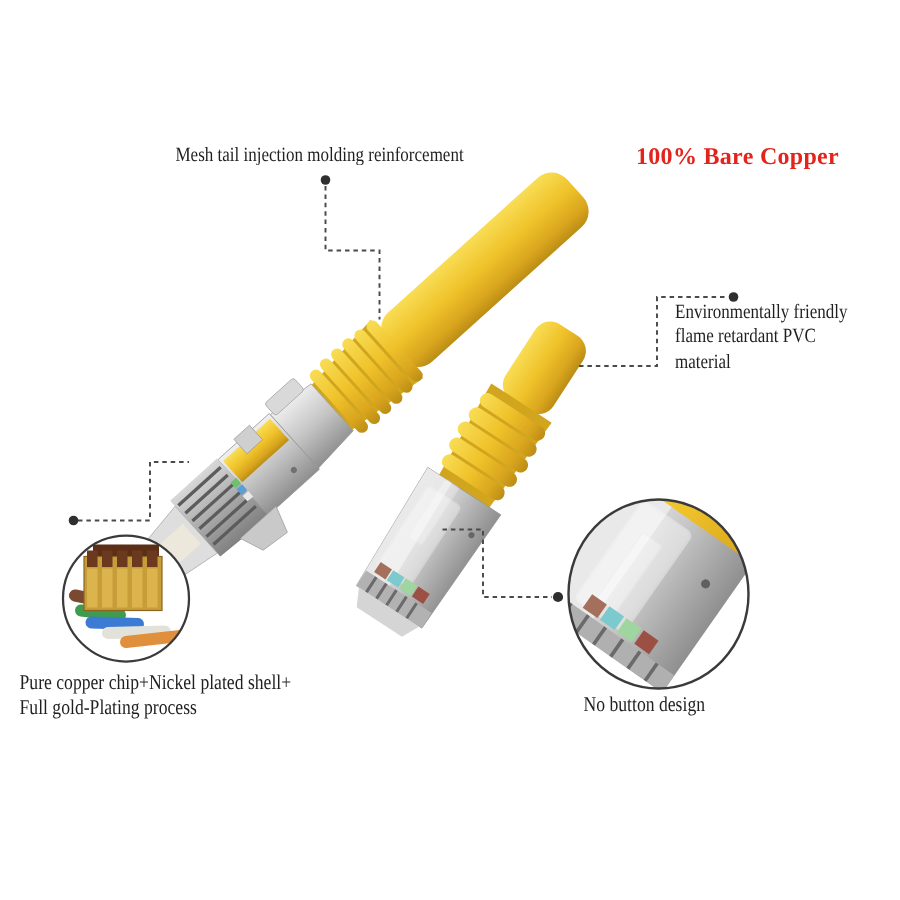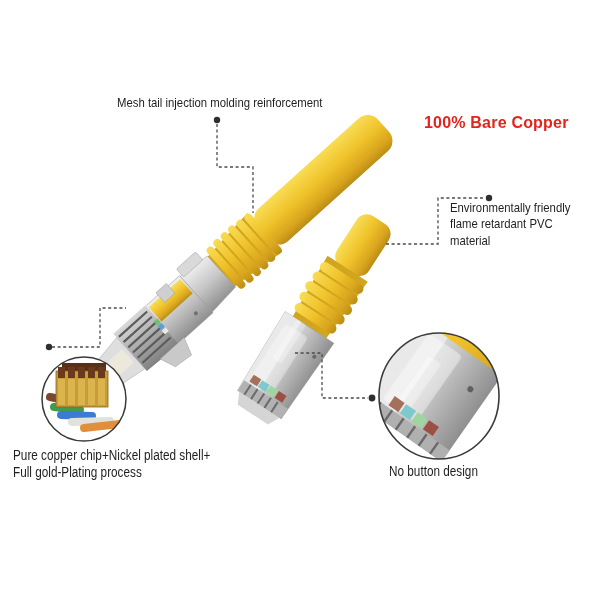--- a/index.html
+++ b/index.html
@@ -1,28 +1,28 @@
 <!DOCTYPE html>
 <html><head>
 <meta charset="utf-8">
 <style>
   html,body{margin:0;padding:0;background:#fff;}
   .stage{
     position:relative;width:600px;height:600px;background:#ffffff;overflow:hidden;
-    font-family:Liberation Sans, sans-serif;
+    font-family:Liberation Serif, serif;
   }
   .stage svg{position:absolute;left:0;top:0;}
   .label{
     position:absolute;color:#1f1f1f;white-space:nowrap;
     font-size:13.5px;line-height:16px;
     transform:scaleX(.84);transform-origin:0 0;
   }
   .label-mesh{left:117px;top:95px;}
   .label-copper{
-    left:424px;top:115px;font-size:16px;font-weight:bold;color:#e3241d;
+    left:424px;top:97px;font-size:16px;font-weight:bold;color:#e3241d;
     transform:none;letter-spacing:.2px;
   }
   .label-env{left:450px;top:200px;font-size:13.5px;line-height:16.4px;}
   .label-pure{left:13px;top:447px;font-size:14px;line-height:17.4px;}
   .label-nobutton{left:389px;top:463px;font-size:14px;}
 </style>
 </head>
 <body>
 
 <div class="stage">

